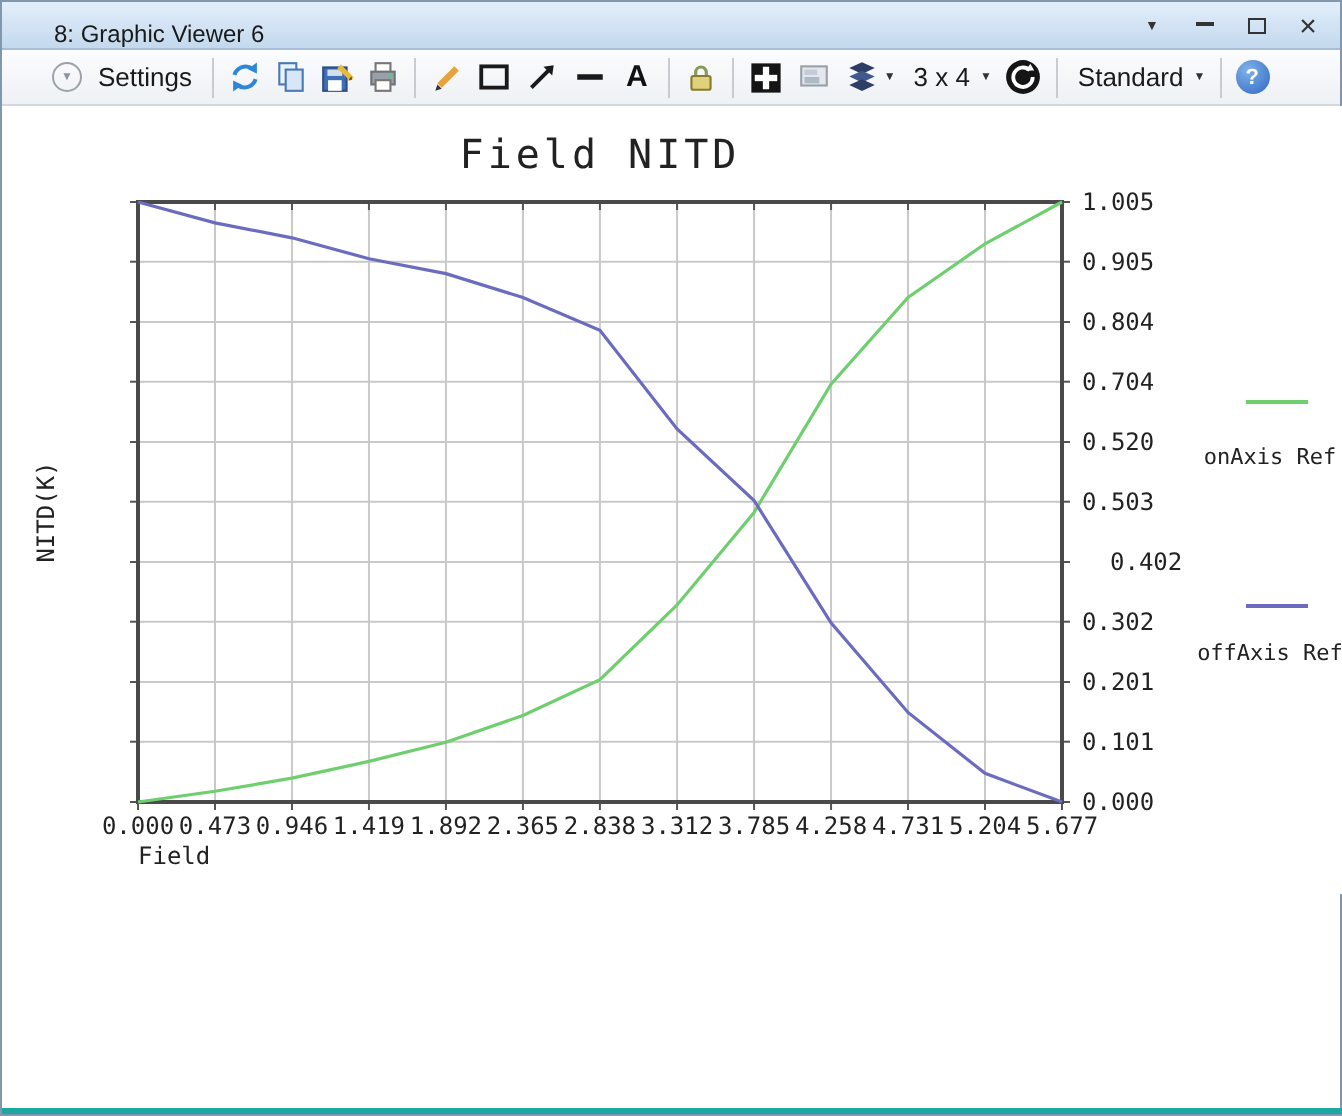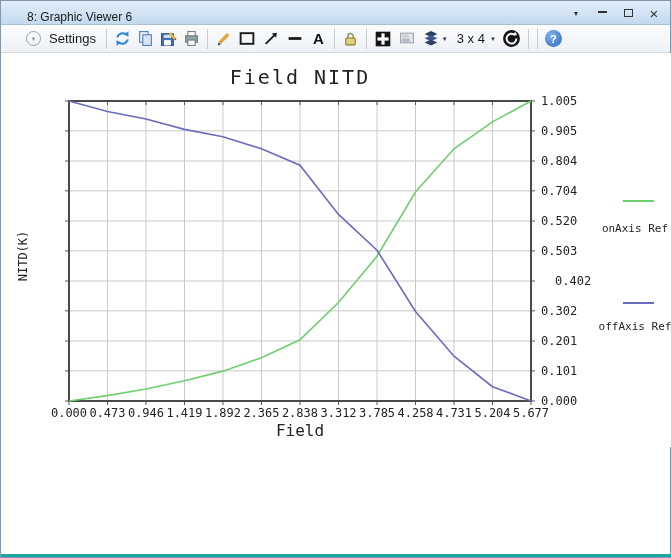--- a/index.html
+++ b/index.html
@@ -35,22 +35,22 @@
   .caret-sm { font-size:6px; color:#333; margin-left:2px; }
   .help-circle { width:17px; height:17px; border-radius:50%; background:radial-gradient(circle at 35% 30%,#7fb2e8,#2f67c4);
     color:#fff; font-size:11px; font-weight:bold; display:flex; align-items:center; justify-content:center; }
 
   
   .chart-area { position:absolute; left:0; top:52px; width:671px; height:394px; background:#fff;
     font-family:"DejaVu Sans Mono", monospace; }
   #plot-svg { position:absolute; left:0; top:0; }
   .chart-title { position:absolute; left:68px; top:12px; width:462px; text-align:center;
     font-size:20px; letter-spacing:2px; color:#222; }
-  .xlabel { position:absolute; left:68px; top:368px; width:462px; text-align:center;
-    font-size:16px; color:#222; }
+  .xlabel { position:absolute; left:68px; top:368px; width:462px; 
+    font-size:12px; color:#222; }
   .ylabel { position:absolute; left:22px; top:203px; transform:translate(-50%,-50%) rotate(-90deg);
     white-space:nowrap; font-size:12px; color:#222; }
   .ytick { position:absolute; left:540px; font-size:12px; color:#222; white-space:nowrap; }
   .xtick { position:absolute; transform:translateX(-50%); font-size:12px; color:#222; white-space:nowrap; }
   .legend-line { position:absolute; left:622px; width:31px; height:2px; }
   .legend-text { position:absolute; left:590px; width:88px; text-align:center;
     font-size:11px; color:#222; white-space:nowrap; }
 
   
   .bottom-area { position:absolute; left:0; top:446px; width:671px; height:109px; background:#fff; }
@@ -185,20 +185,24 @@
     </div>
     <div class="tb-btn">
       <svg width="19" height="19" viewBox="0 0 18 18">
         <circle cx="9" cy="9" r="8" fill="#151515"></circle>
         <path d="M12.2 5.8A4.6 4.6 0 1 0 13.6 9" fill="none" stroke="#fff" stroke-width="1.8"></path>
         <polygon points="10.3,5.9 14.3,5.9 12.5,2.7" fill="#fff"></polygon>
       </svg>
     </div>
     <div class="tb-sep"></div>
 
+    <div class="tb-btn">
+      <span class="tb-label">Standard</span>
+      <span class="caret-sm">▼</span>
+    </div>
     <div class="tb-sep"></div>
 
     <div class="tb-btn">
       <span class="help-circle">?</span>
     </div>
   </div>
 
   <div class="chart-area">
     <div class="chart-title">Field NITD</div>
     <svg id="plot-svg" width="671" height="394">

